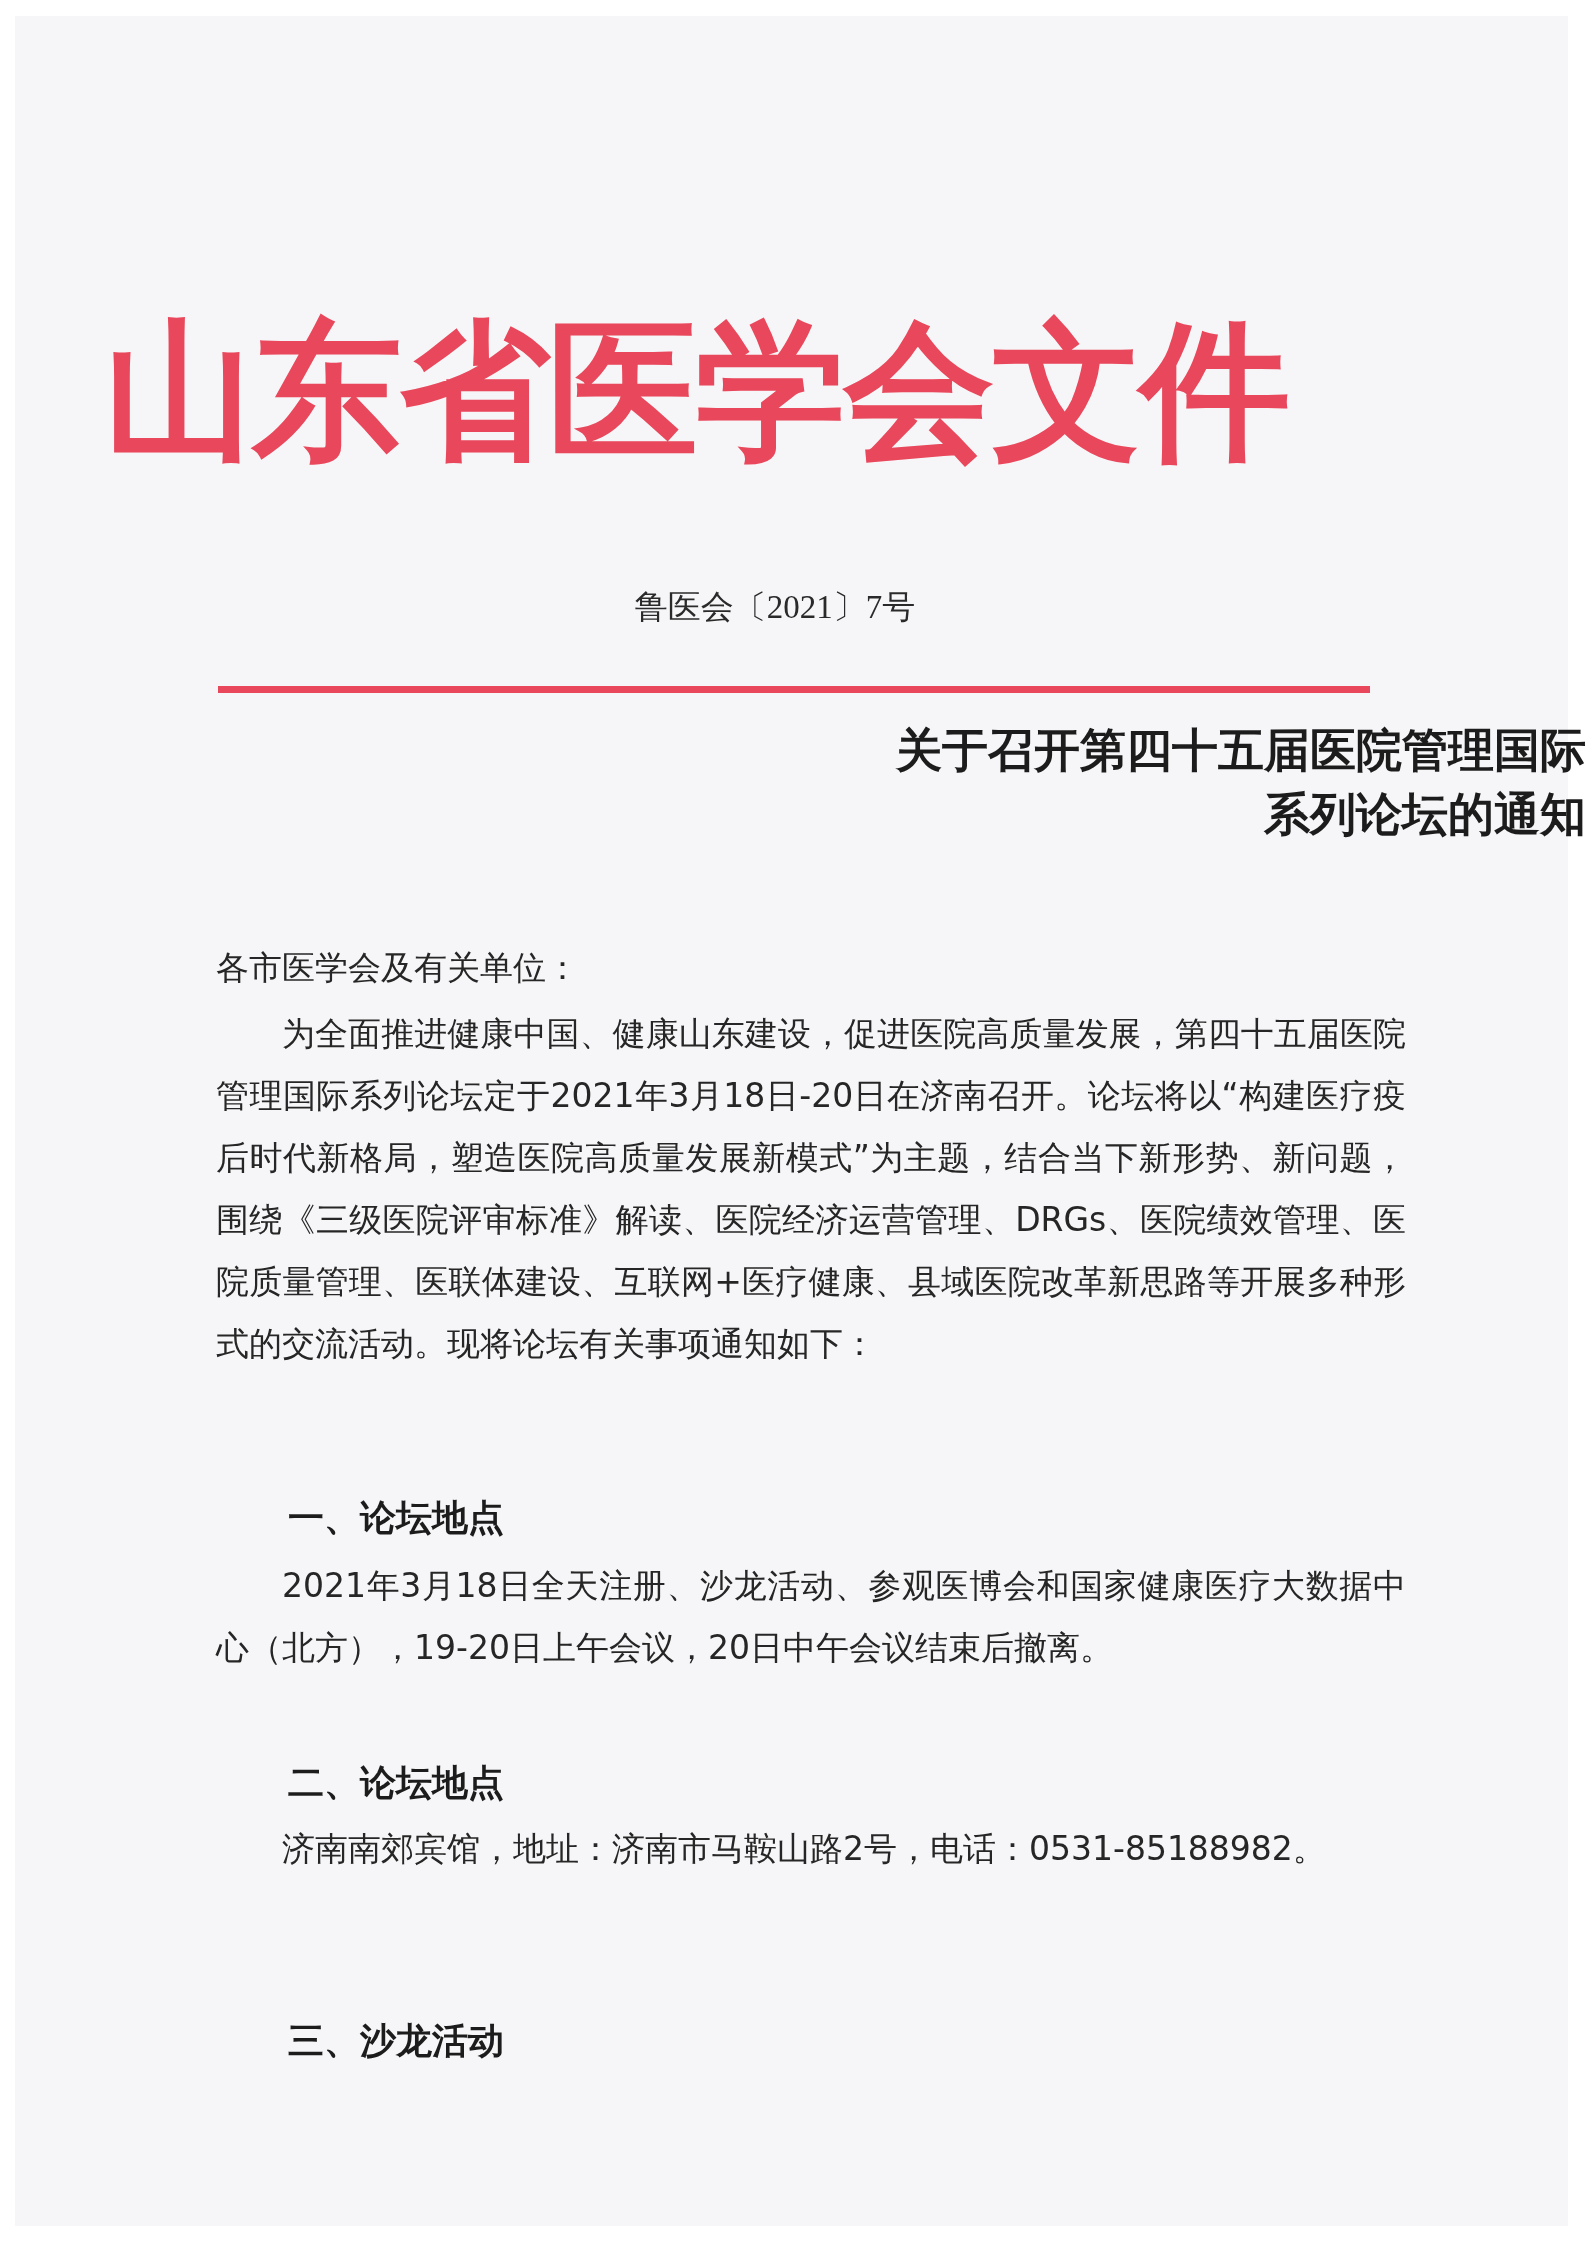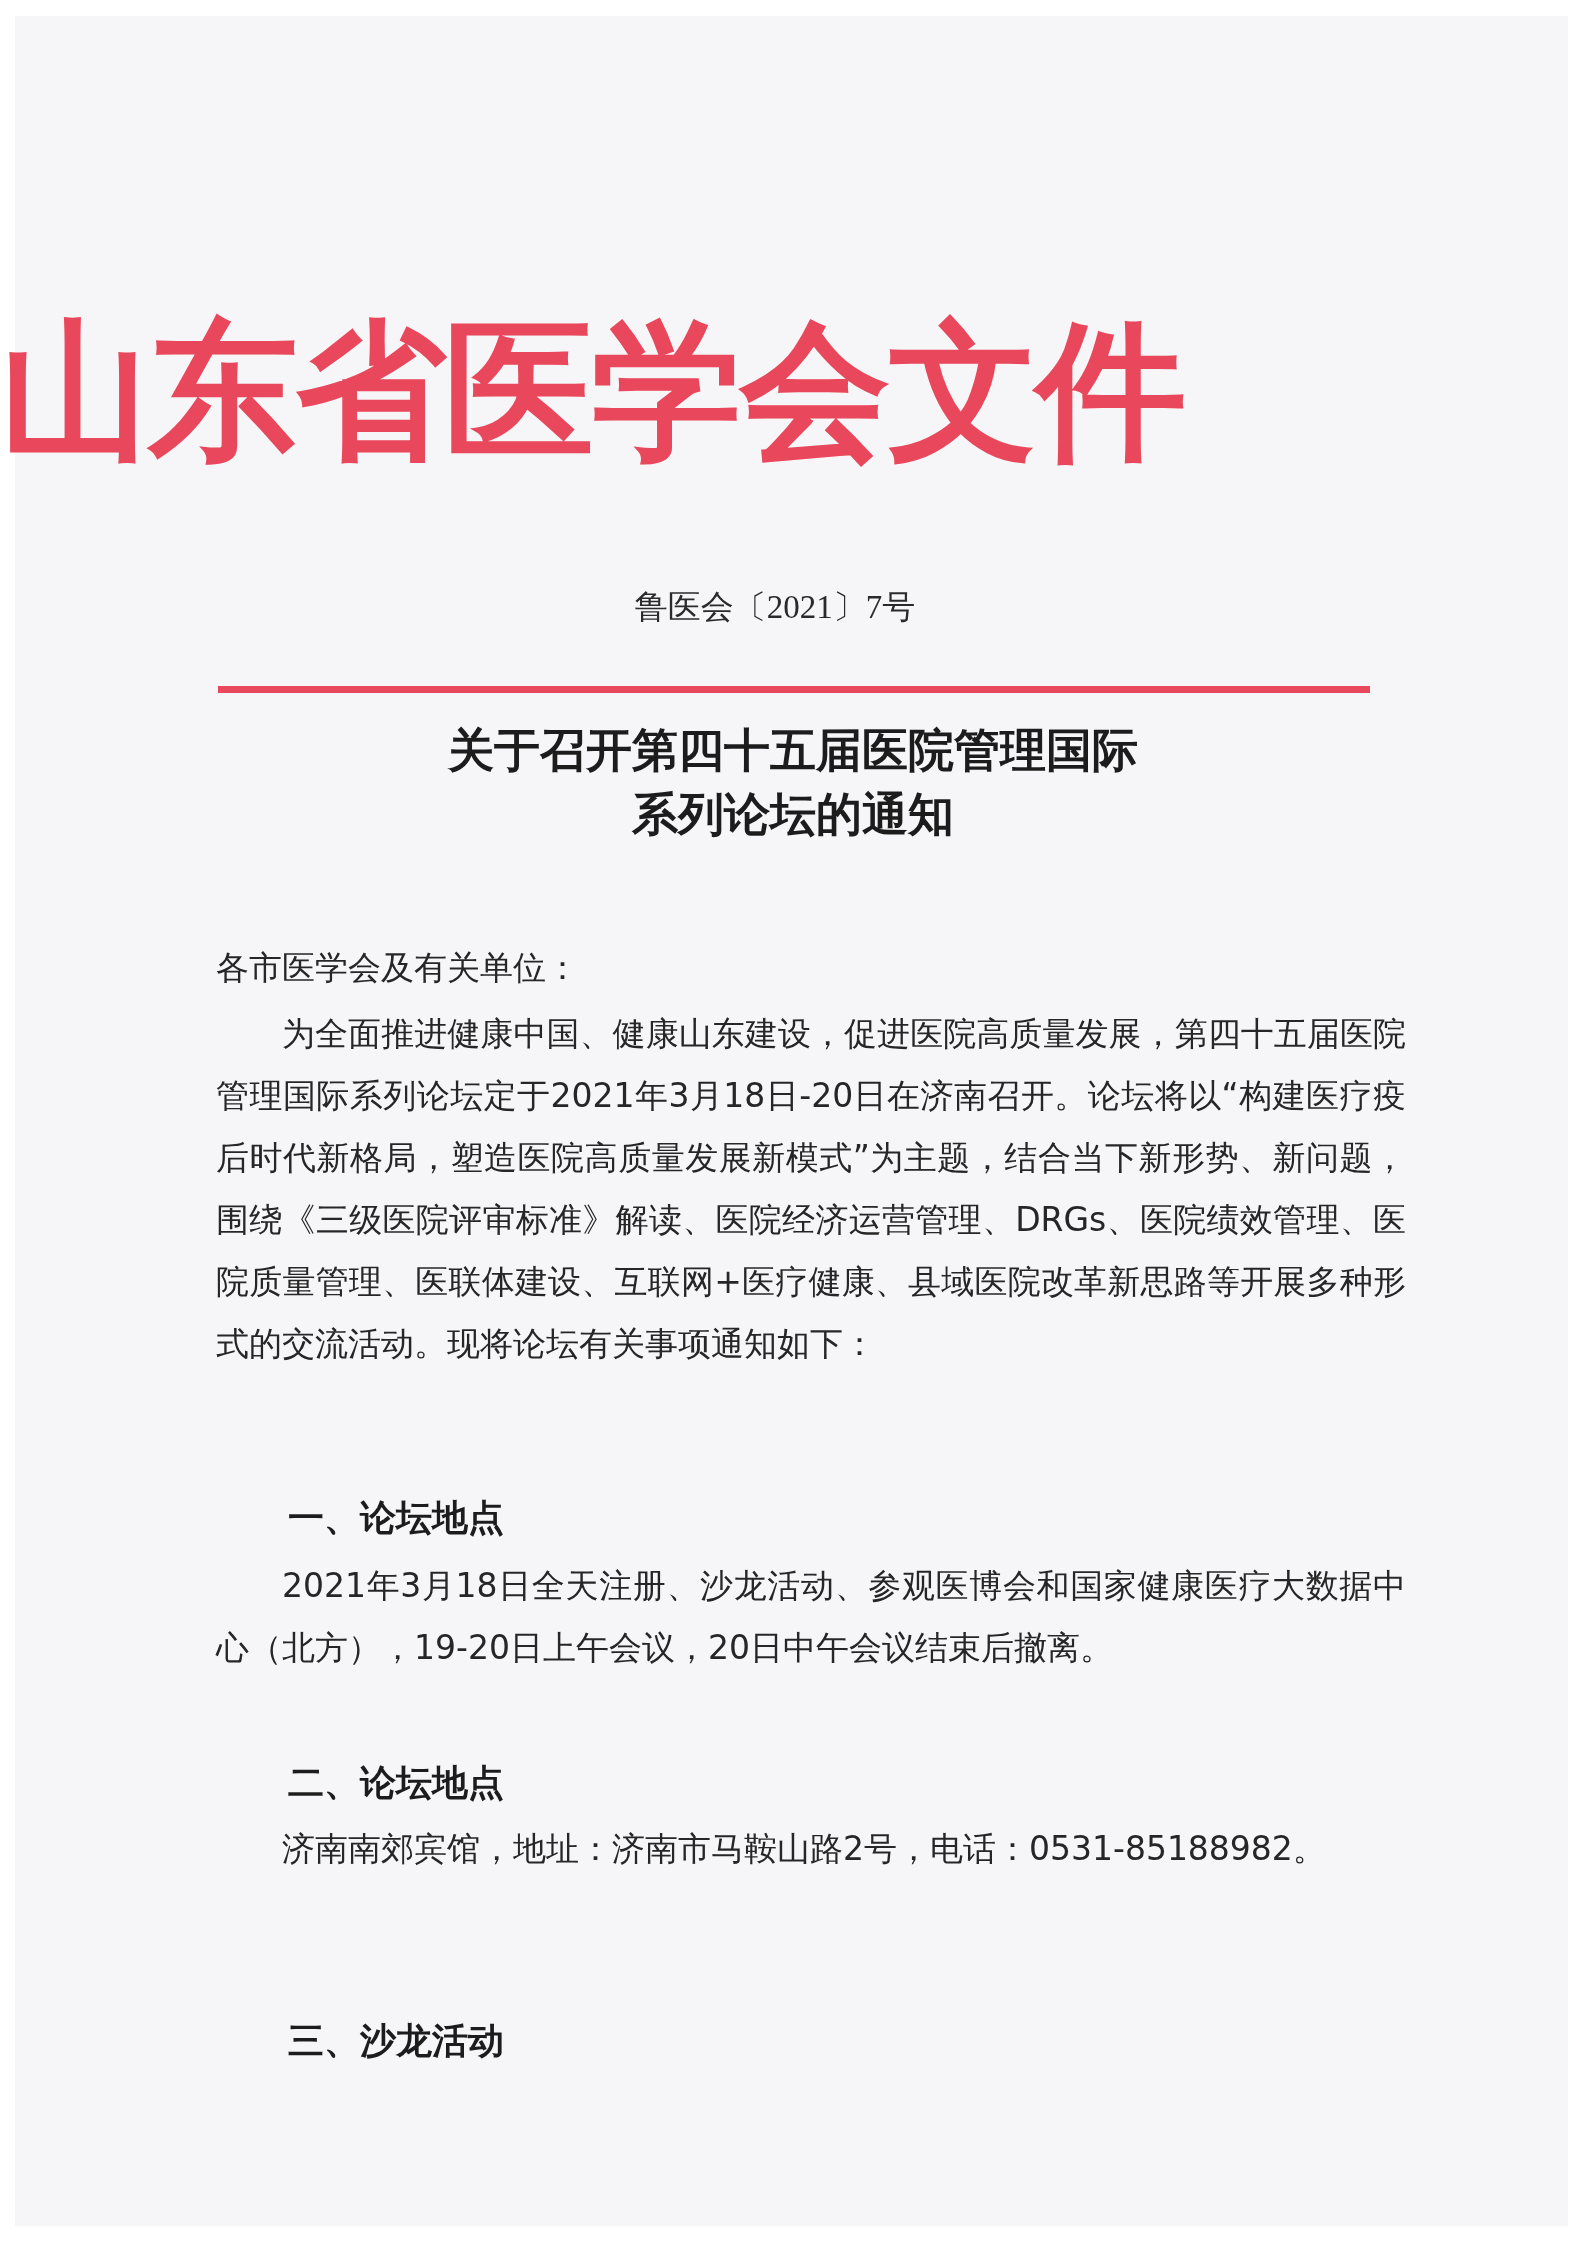--- a/index.html
+++ b/index.html
@@ -19,21 +19,21 @@
       top: 16px;
       width: 1553px;
       height: 2210px;
       background: #f6f6f8;
     }
     .masthead {
       position: absolute;
       left: 0;
       width: 1392px;
       top: 300px;
-      text-align: left;
+      text-align: center;
       font-family: "DejaVu Serif", "Liberation Serif", serif;
       font-weight: bold;
       font-size: 150px;
       line-height: 180px;
       letter-spacing: -2px;
       color: #e9475b;
     }
     .doc-number {
       position: absolute;
       left: 0;
@@ -51,21 +51,21 @@
       top: 686px;
       width: 1152px;
       height: 7px;
       background: #e9475b;
     }
     .title {
       position: absolute;
       left: 0;
       width: 1586px;
       top: 718px;
-      text-align: center;
+      text-align: right;
       font-family: "DejaVu Sans", "Liberation Sans", sans-serif;
       font-weight: bold;
       font-size: 46px;
       line-height: 64px;
       color: #1c1c1c;
     }
     .title .title-line {
       display: block;
     }
     .body-text {

